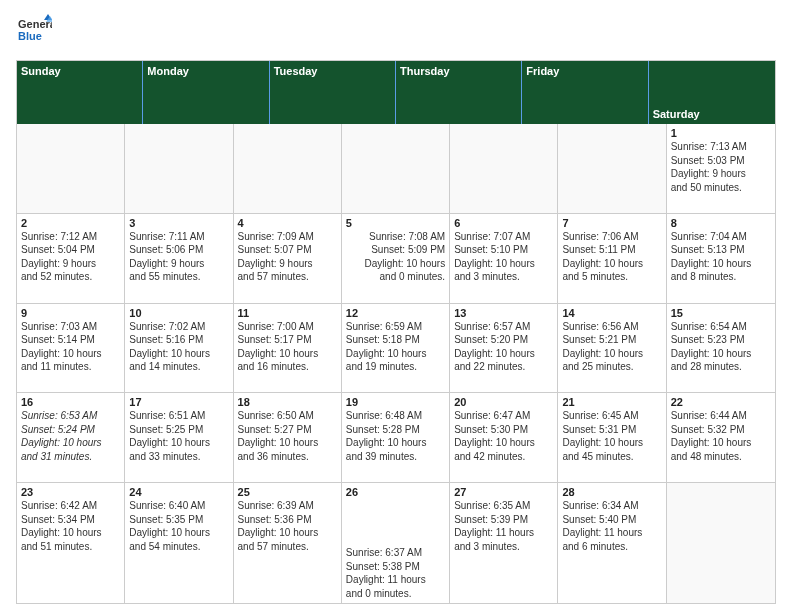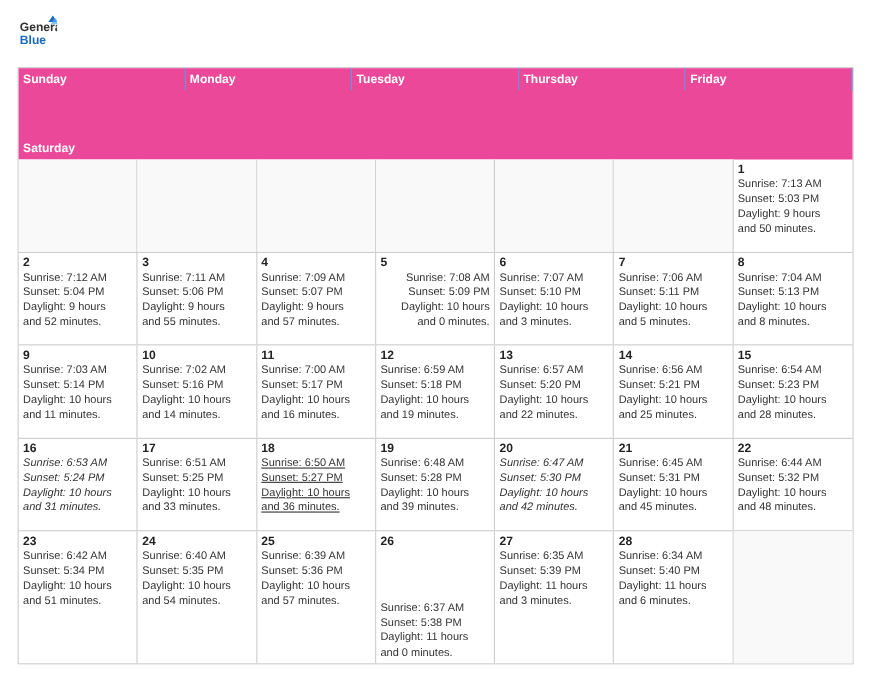--- a/index.html
+++ b/index.html
@@ -42,22 +42,22 @@
       color: #444;
     }
     .calendar {
       flex: 1;
       display: flex;
       flex-direction: column;
       border: 1px solid #ccc;
     }
     .cal-header-row {
       display: grid;
-      grid-template-columns: repeat(5, 1fr);
-      background: #ec4899;
+      grid-template-columns: repeat(6, 1fr);
+      background: #14532d;
     }
     .cal-header-cell {
       color: #fff;
       font-size: 11px;
       font-weight: bold;
       padding: 4px 4px;
       text-align: left;
       border-right: 1px solid #5a9be5;
     }
     .cal-header-cell:last-child { border-right: none; margin-top: 43px; }
@@ -254,35 +254,35 @@
           </div>
           <div class="cal-cell">
             <div class="day-num">17</div>
             <div class="day-info" style="white-space: pre-line;">Sunrise: 6:51 AM
 Sunset: 5:25 PM
 Daylight: 10 hours
 and 33 minutes.</div>
           </div>
           <div class="cal-cell">
             <div class="day-num">18</div>
-            <div class="day-info" style="white-space: pre-line; text-decoration: underline;">Sunrise: 6:50 AM
+            <div class="day-info" style="white-space: pre-line;">Sunrise: 6:50 AM
 Sunset: 5:27 PM
 Daylight: 10 hours
 and 36 minutes.</div>
           </div>
           <div class="cal-cell">
             <div class="day-num">19</div>
             <div class="day-info" style="white-space: pre-line;">Sunrise: 6:48 AM
 Sunset: 5:28 PM
 Daylight: 10 hours
 and 39 minutes.</div>
           </div>
           <div class="cal-cell">
             <div class="day-num">20</div>
-            <div class="day-info" style="white-space: pre-line; font-style: italic;">Sunrise: 6:47 AM
+            <div class="day-info" style="white-space: pre-line;">Sunrise: 6:47 AM
 Sunset: 5:30 PM
 Daylight: 10 hours
 and 42 minutes.</div>
           </div>
           <div class="cal-cell">
             <div class="day-num">21</div>
             <div class="day-info" style="white-space: pre-line;">Sunrise: 6:45 AM
 Sunset: 5:31 PM
 Daylight: 10 hours
 and 45 minutes.</div>

